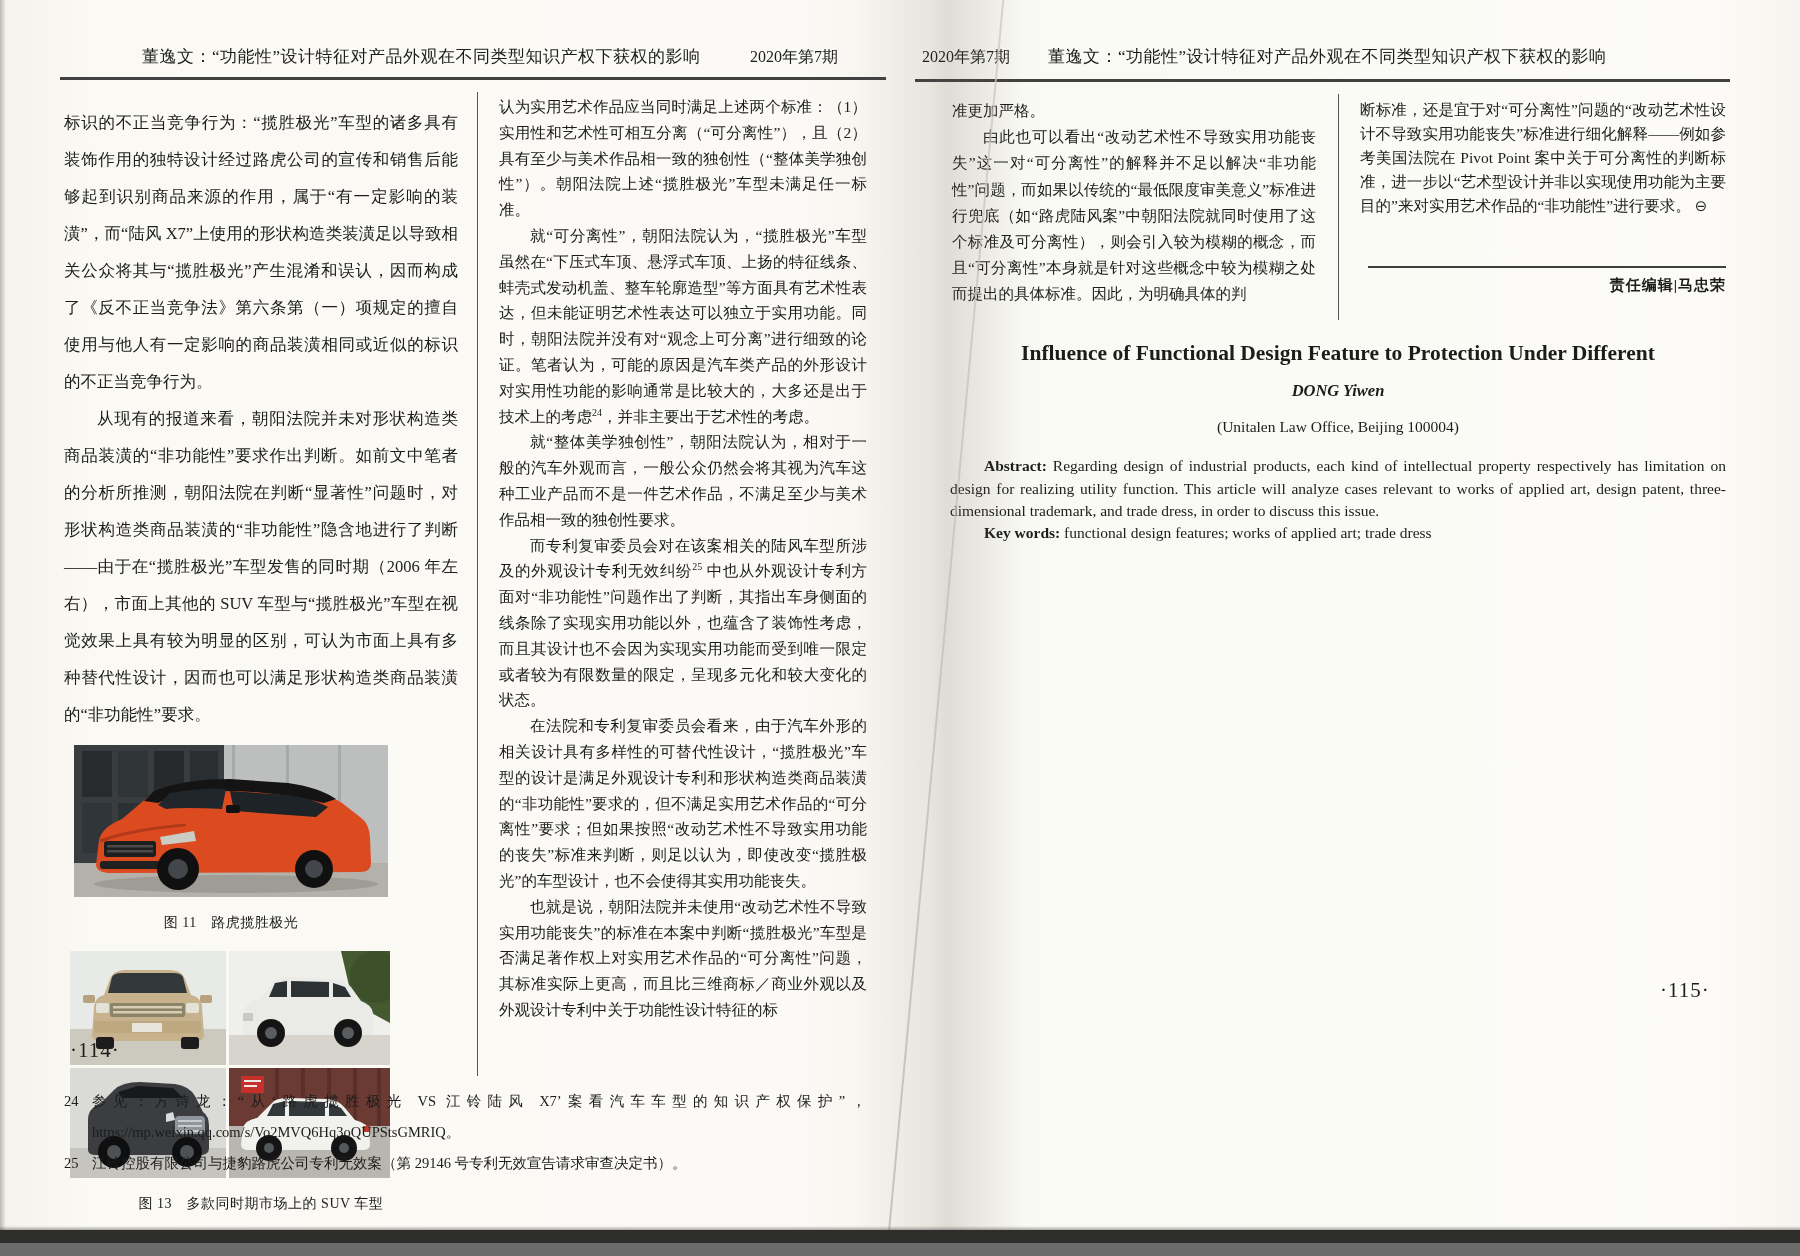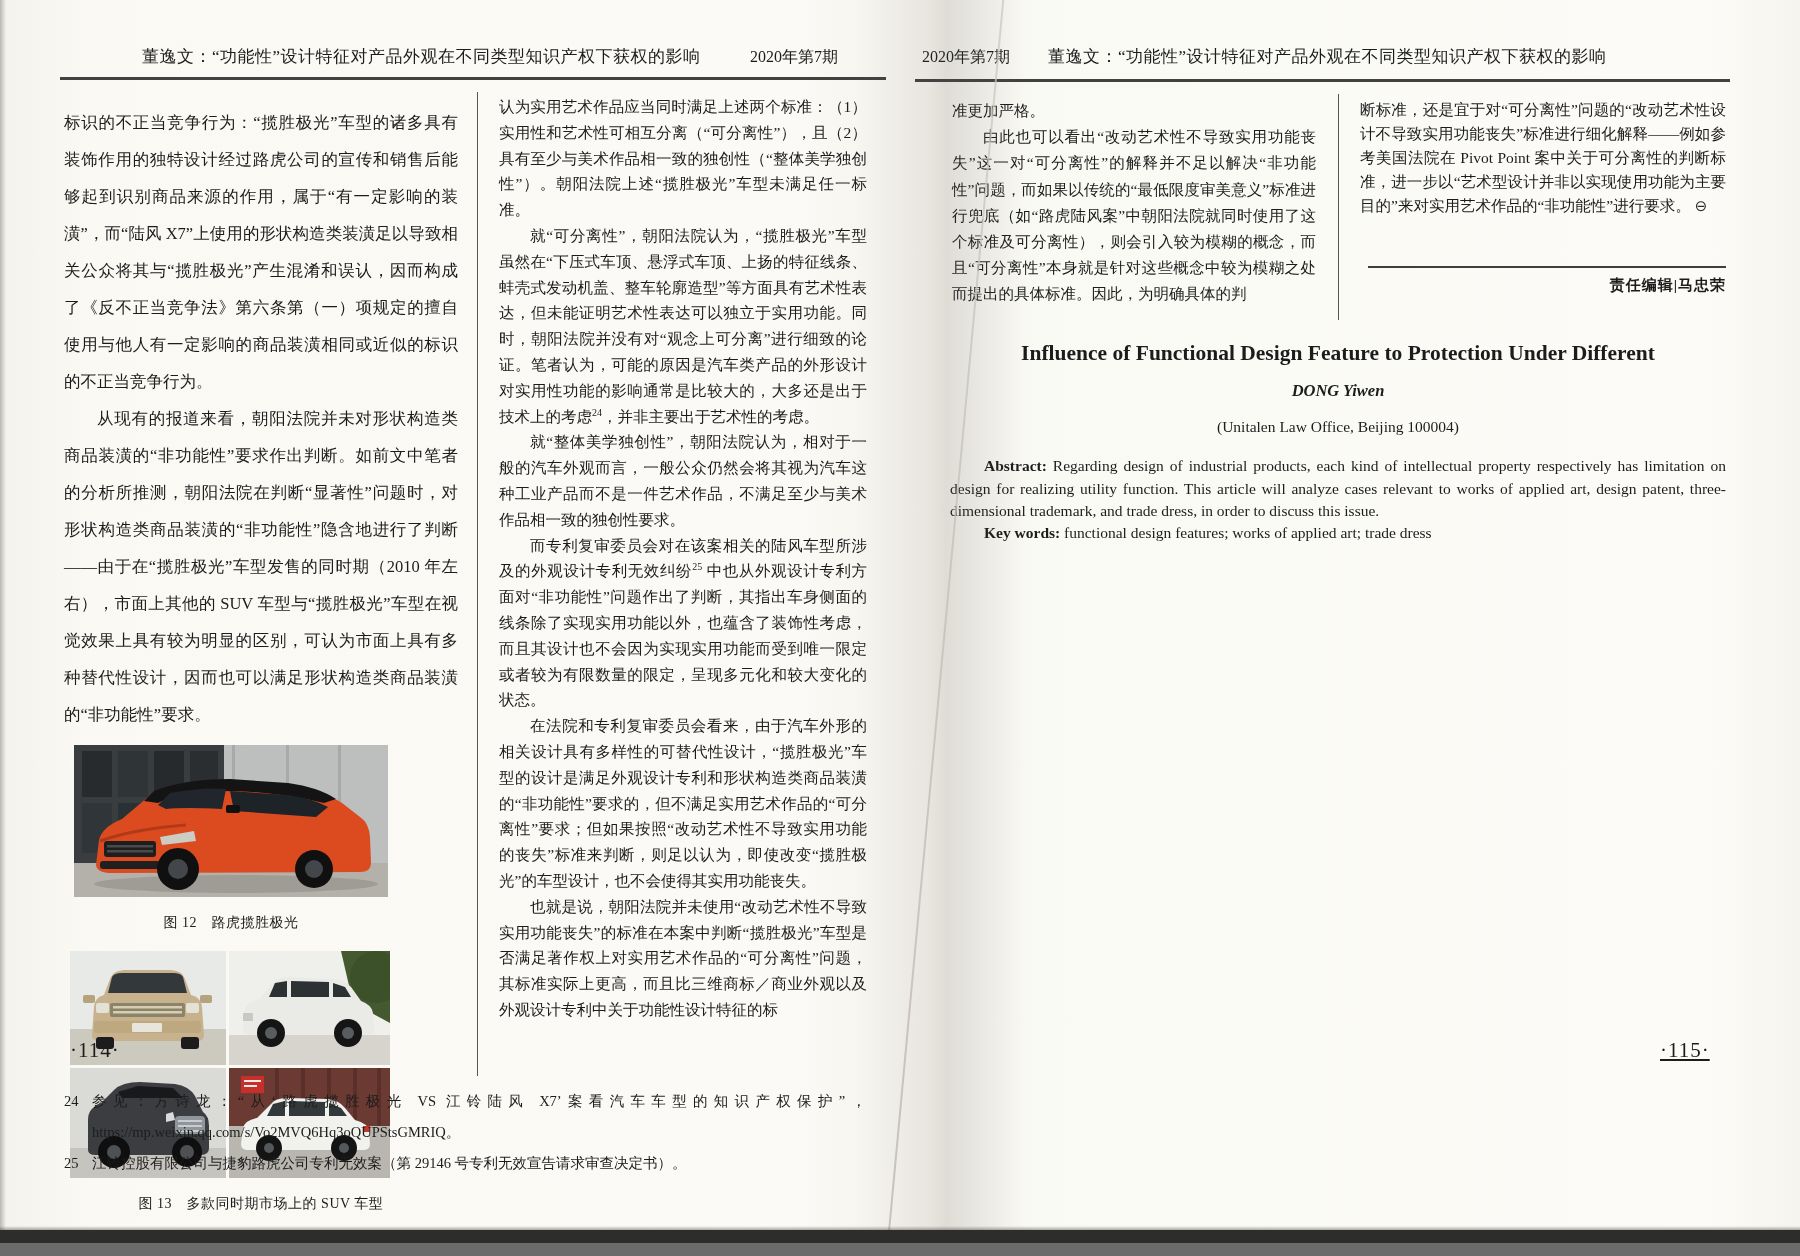--- a/index.html
+++ b/index.html
@@ -59,21 +59,21 @@
 
 <div class="scan">
 
   <div class="hdr-title" style="left:142px;top:45px;">董逸文：“功能性”设计特征对产品外观在不同类型知识产权下获权的影响</div>
   <div class="hdr-issue" style="left:750px;top:47px;">2020年第7期</div>
   <div class="rule" style="left:60px;top:77px;width:826px;"></div>
   <div class="vdivider" style="left:477px;top:92px;height:984px;"></div>
 
   <div class="col lp-col1">
     <p class="cn">标识的不正当竞争行为：“揽胜极光”车型的诸多具有装饰作用的独特设计经过路虎公司的宣传和销售后能够起到识别商品来源的作用，属于“有一定影响的装潢”，而“陆风 X7”上使用的形状构造类装潢足以导致相关公众将其与“揽胜极光”产生混淆和误认，因而构成了《反不正当竞争法》第六条第（一）项规定的擅自使用与他人有一定影响的商品装潢相同或近似的标识的不正当竞争行为。</p>
-    <p class="cn indent">从现有的报道来看，朝阳法院并未对形状构造类商品装潢的“非功能性”要求作出判断。如前文中笔者的分析所推测，朝阳法院在判断“显著性”问题时，对形状构造类商品装潢的“非功能性”隐含地进行了判断——由于在“揽胜极光”车型发售的同时期（2010 年左右），市面上其他的 SUV 车型与“揽胜极光”车型在视觉效果上具有较为明显的区别，可认为市面上具有多种替代性设计，因而也可以满足形状构造类商品装潢的“非功能性”要求。</p>
+    <p class="cn indent">从现有的报道来看，朝阳法院并未对形状构造类商品装潢的“非功能性”要求作出判断。如前文中笔者的分析所推测，朝阳法院在判断“显著性”问题时，对形状构造类商品装潢的“非功能性”隐含地进行了判断——由于在“揽胜极光”车型发售的同时期（2006 年左右），市面上其他的 SUV 车型与“揽胜极光”车型在视觉效果上具有较为明显的区别，可认为市面上具有多种替代性设计，因而也可以满足形状构造类商品装潢的“非功能性”要求。</p>
 
     <div class="figwrap">
       <svg width="314" height="152" viewBox="0 0 314 152">
         <rect width="314" height="152" fill="#a7aba9"></rect>
         <rect x="0" y="0" width="150" height="122" fill="#393d3f"></rect>
         <rect x="8" y="6" width="30" height="46" fill="#272b2e"></rect>
         <rect x="44" y="6" width="30" height="46" fill="#2f3437"></rect>
         <rect x="80" y="6" width="30" height="46" fill="#262a2d"></rect>
         <rect x="8" y="58" width="30" height="50" fill="#30353a"></rect>
         <rect x="44" y="58" width="30" height="50" fill="#293135"></rect>
@@ -94,21 +94,21 @@
         <rect x="33" y="100" width="46" height="2.5" fill="#4a4a4a"></rect>
         <rect x="33" y="105" width="46" height="2.5" fill="#4a4a4a"></rect>
         <path d="M86,92 L120,86 L122,96 L88,100 Z" fill="#cbccc4"></path>
         <rect x="26" y="116" width="60" height="8" rx="3" fill="#202020"></rect>
         <circle cx="104" cy="124" r="21" fill="#101010"></circle>
           <circle cx="104" cy="124" r="10" fill="#43464a"></circle>
         <circle cx="240" cy="124" r="19" fill="#101010"></circle>
           <circle cx="240" cy="124" r="9" fill="#43464a"></circle>
         <rect x="152" y="60" width="14" height="8" rx="2" fill="#111111"></rect>
       </svg>
-      <div class="figcap">图 12　路虎揽胜极光</div>
+      <div class="figcap">图 11　路虎揽胜极光</div>
     </div>
 
     <div class="grid13">
       <svg width="156" height="114" viewBox="0 0 156 114">
         <rect width="156" height="114" fill="#e7eae7"></rect>
         <rect y="78" width="156" height="36" fill="#cccabf"></rect>
         <path d="M22,84 L24,56 Q25,46 34,44 L40,28 Q42,20 54,19 L101,19 Q113,20 115,28 L121,44 Q131,46 132,56 L134,84 Q134,90 127,90 L29,90 Q22,90 22,84 Z" fill="#c7b28d"></path>
         <path d="M42,26 Q44,22 52,22 L103,22 Q111,22 113,26 L117,42 L38,42 Z" fill="#33383a"></path>
         <rect x="40" y="52" width="75" height="14" rx="2" fill="#8c8468"></rect>
         <rect x="43" y="55" width="69" height="2.5" fill="#d6cdb4"></rect>
@@ -221,20 +221,20 @@
   <div class="eng">
     <div class="eng-title">
       <div>Influence of Functional Design Feature to Protection Under Different</div>
     </div>
     <div class="eng-author">DONG Yiwen</div>
     <div class="eng-affil">(Unitalen Law Office, Beijing 100004)</div>
     <div class="eng-abstract"><span class="b">Abstract:</span><span> Regarding design of industrial products, each kind of intellectual property respectively has limitation on design for realizing utility function. This article will analyze cases relevant to works of applied art, design patent, three-dimensional trademark, and trade dress, in order to discuss this issue.</span></div>
     <div class="eng-keywords"><span class="b">Key words:</span><span> functional design features; works of applied art; trade dress</span></div>
   </div>
 
-  <div class="pagenum" style="left:1660px;top:1038px;text-decoration:underline;">·115·</div>
+  <div class="pagenum" style="left:1660px;top:978px;">·115·</div>
 
   <div class="gutter"></div>
   <div class="fold-line"></div>
   <div class="scan-left-edge"></div>
   <div class="scan-bottom-soft"></div>
   <div class="scan-bottom"></div>
 </div>
 
 </body></html>

